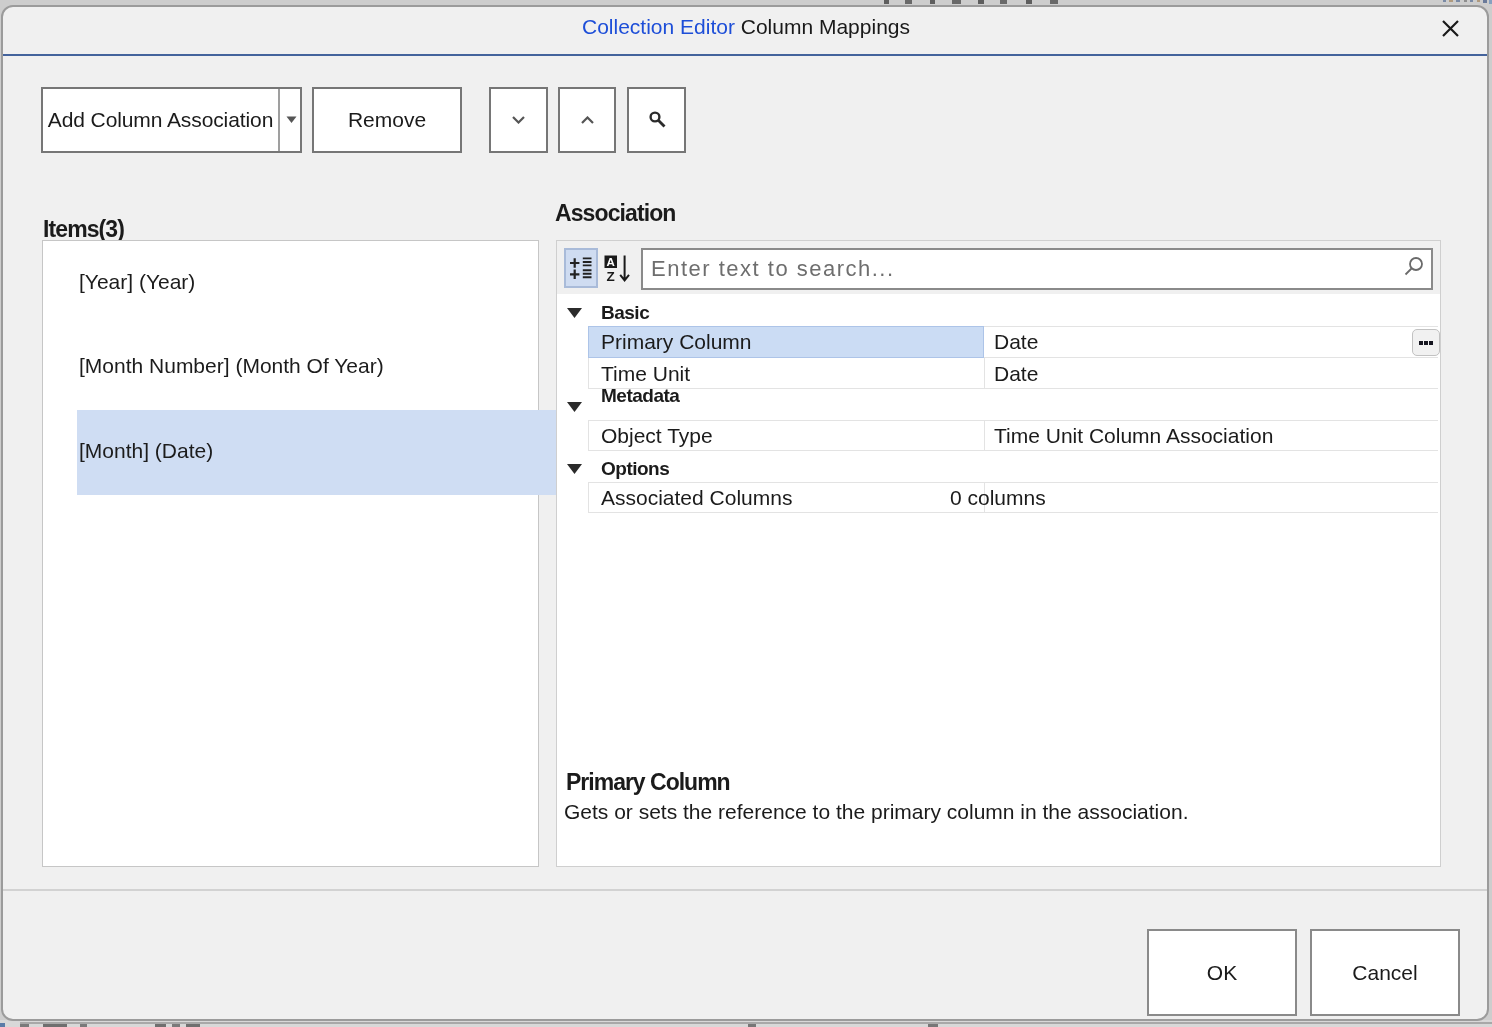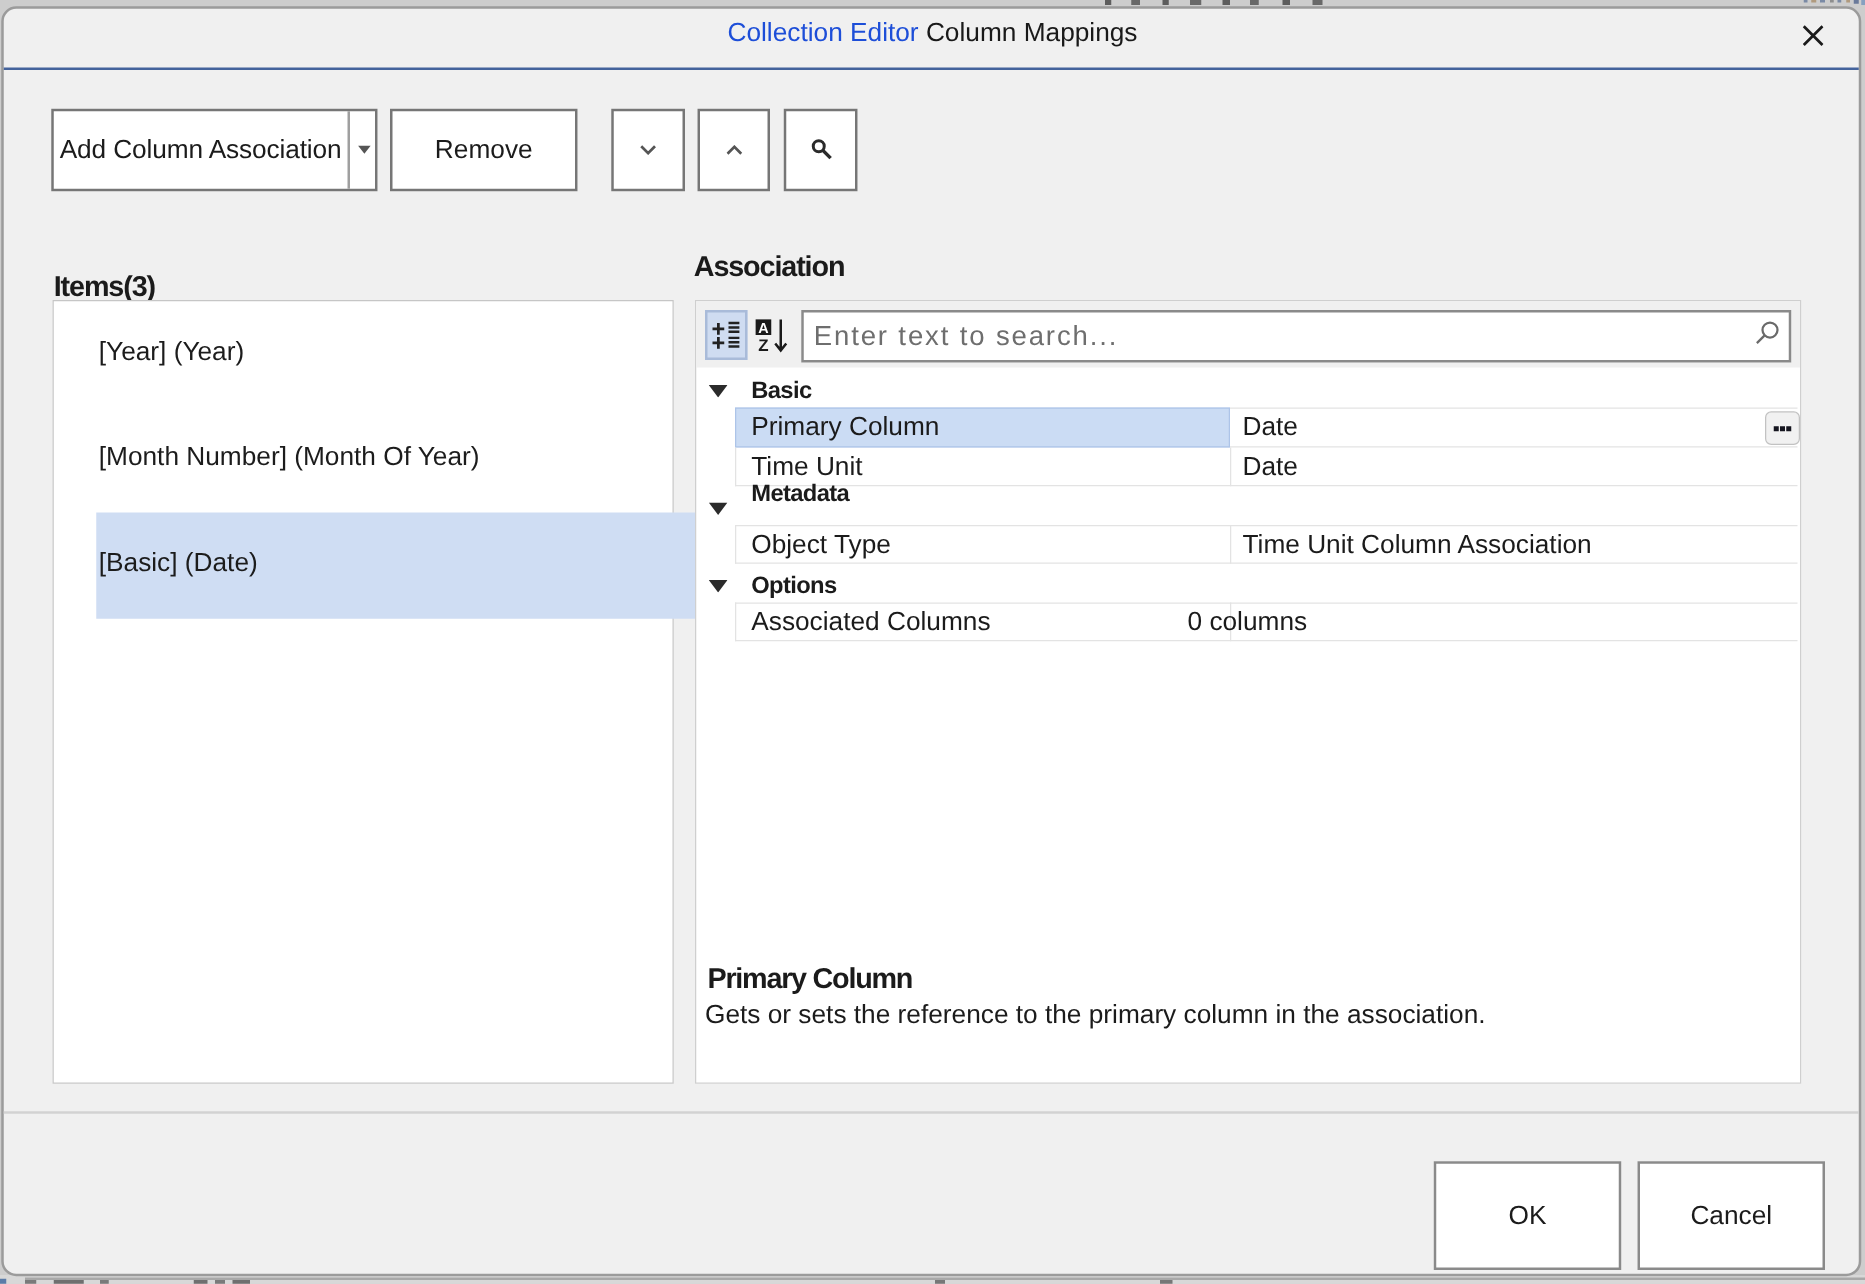--- a/index.html
+++ b/index.html
@@ -88,21 +88,21 @@
       <path d="M11.3 11.3 L17.5 17.5" stroke="#2b2b2b" stroke-width="2.8" fill="none"></path>
     </svg>
   </div>
 
   <div class="panel-label" style="left:43px;top:216px;">Items(3)</div>
   <div class="panel-label" style="left:555px;top:200px;">Association</div>
 
   <div class="abs" style="left:42px;top:240px;width:497px;height:627px;background:#ffffff;border:1px solid #c6c6c6;box-sizing:border-box;"></div>
   <div class="listitem" style="top:241px;">[Year] (Year)</div>
   <div class="listitem" style="top:325px;">[Month Number] (Month Of Year)</div>
-  <div class="listitem" style="top:410px;background:#cfddf3;">[Basic] (Date)</div>
+  <div class="listitem" style="top:410px;background:#cfddf3;">[Month] (Date)</div>
 
   <div class="abs" style="left:556px;top:240px;width:885px;height:627px;background:#ffffff;border:1px solid #cfcfcf;box-sizing:border-box;"></div>
   <div class="abs" style="left:557px;top:241px;width:883px;height:53px;background:#f0f0f0;"></div>
 
   <div class="abs" style="left:564px;top:248px;width:34px;height:40px;background:#cfdcf1;border:2px solid #a9bbd9;box-sizing:border-box;"></div>
   <svg class="abs" style="left:568px;top:253px;" width="26" height="30" viewBox="0 0 26 30">
     <g stroke="#222222" fill="none">
       <path d="M6.7 5.3 L6.7 14.7 M2 10 L11.4 10" stroke-width="2.2"></path>
       <path d="M14.8 5.4 H23.5 M14.8 9 H23.5 M14.8 12.4 H23.5" stroke-width="1.9"></path>
       <path d="M6.7 16.6 L6.7 26 M2 21.3 L11.4 21.3" stroke-width="2.2"></path>

